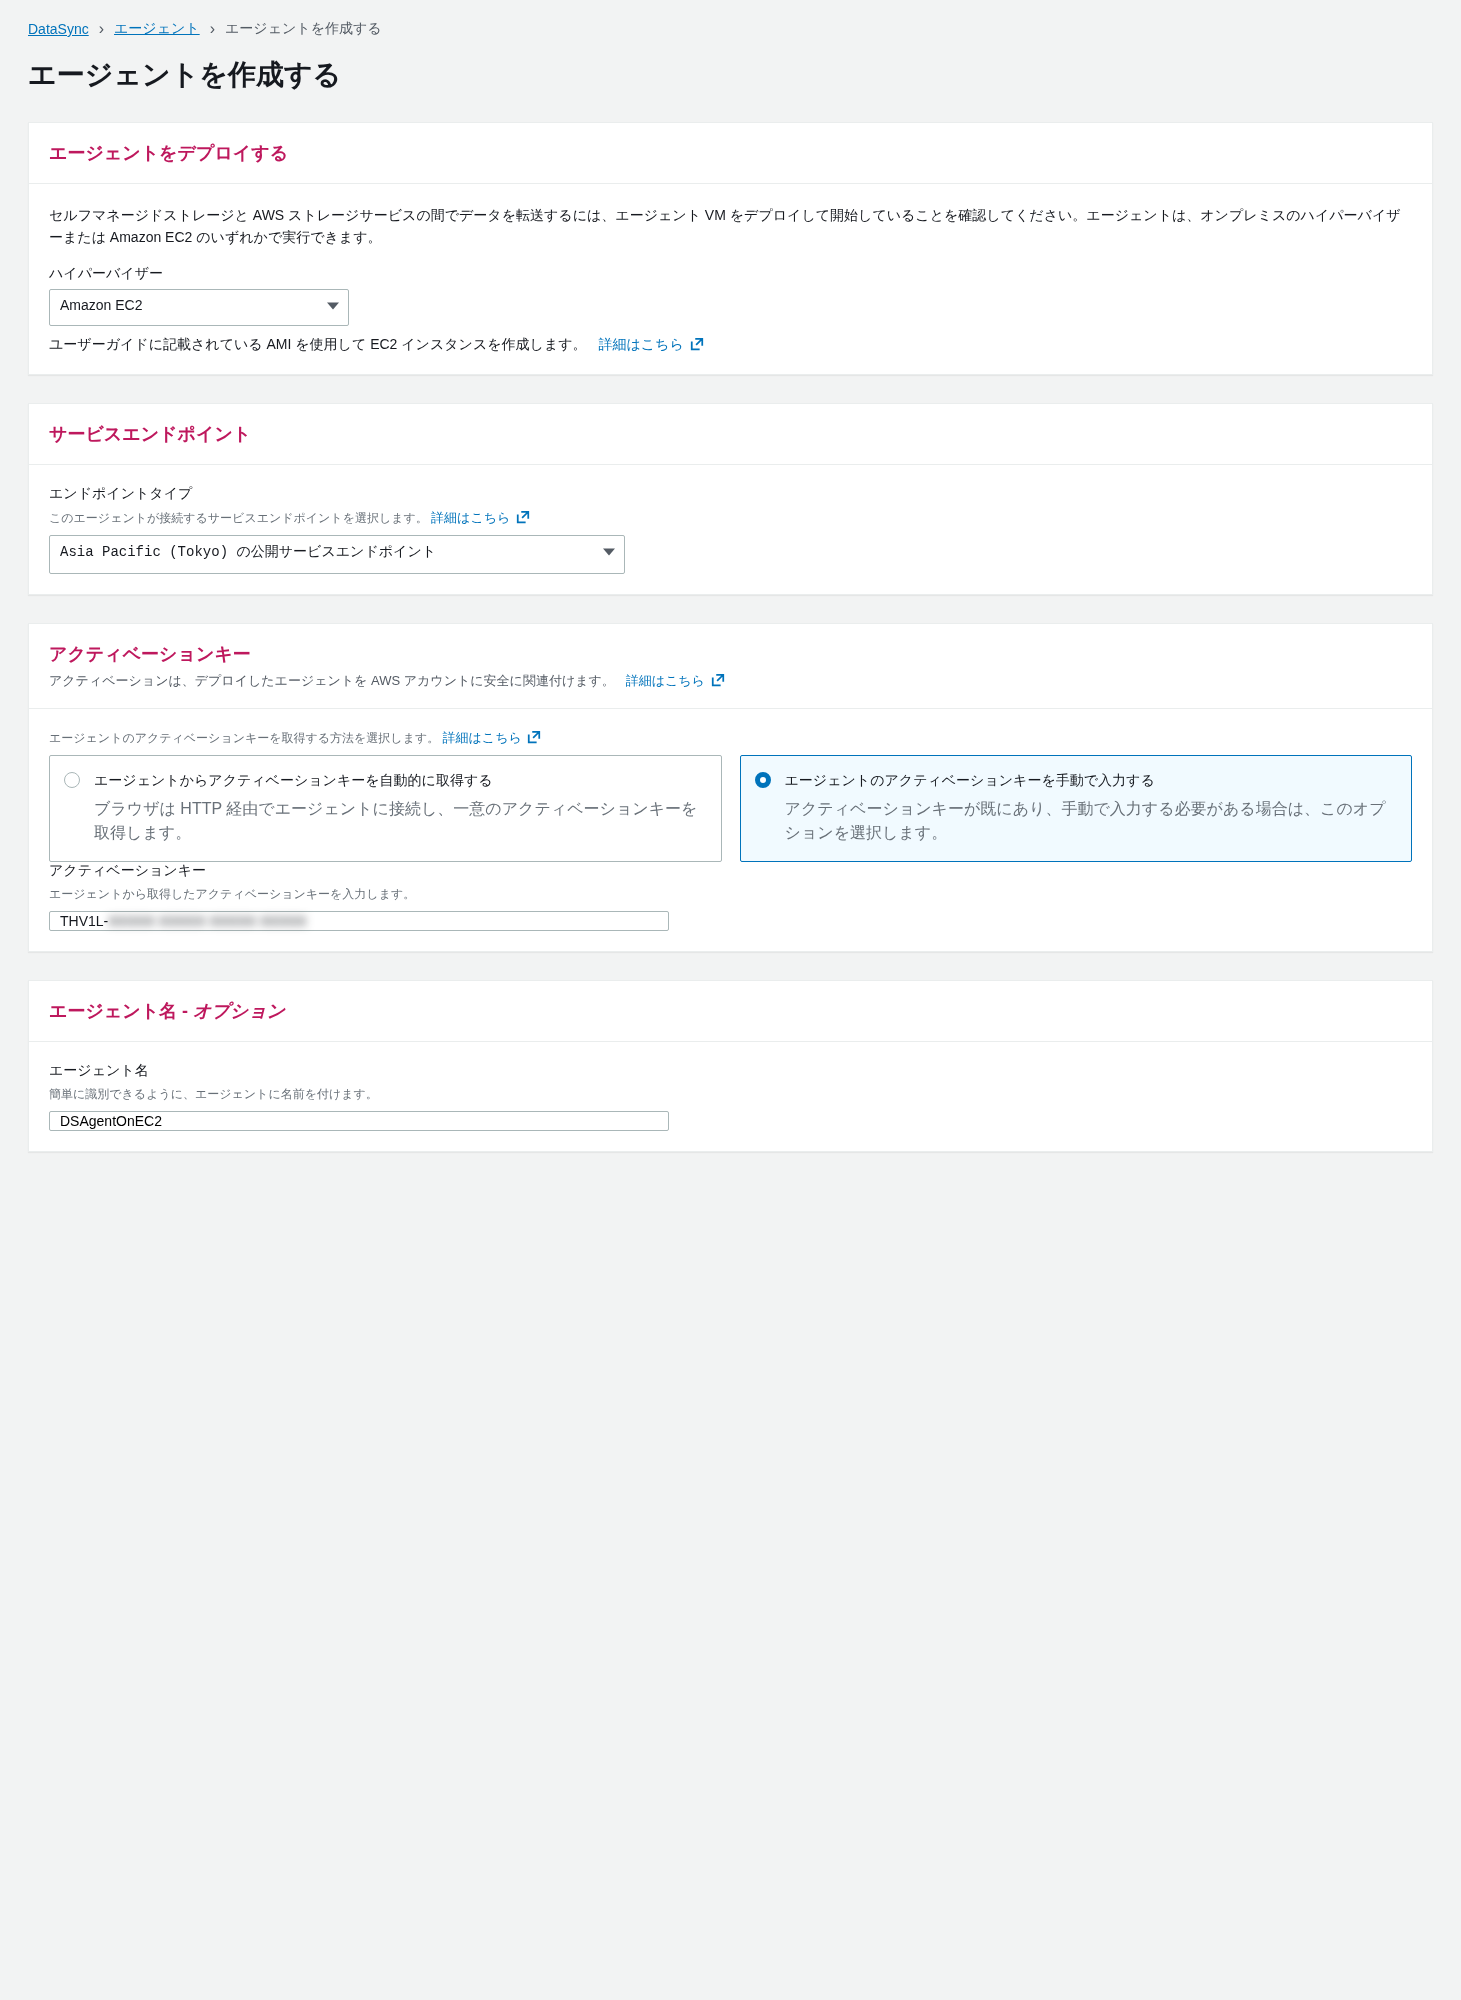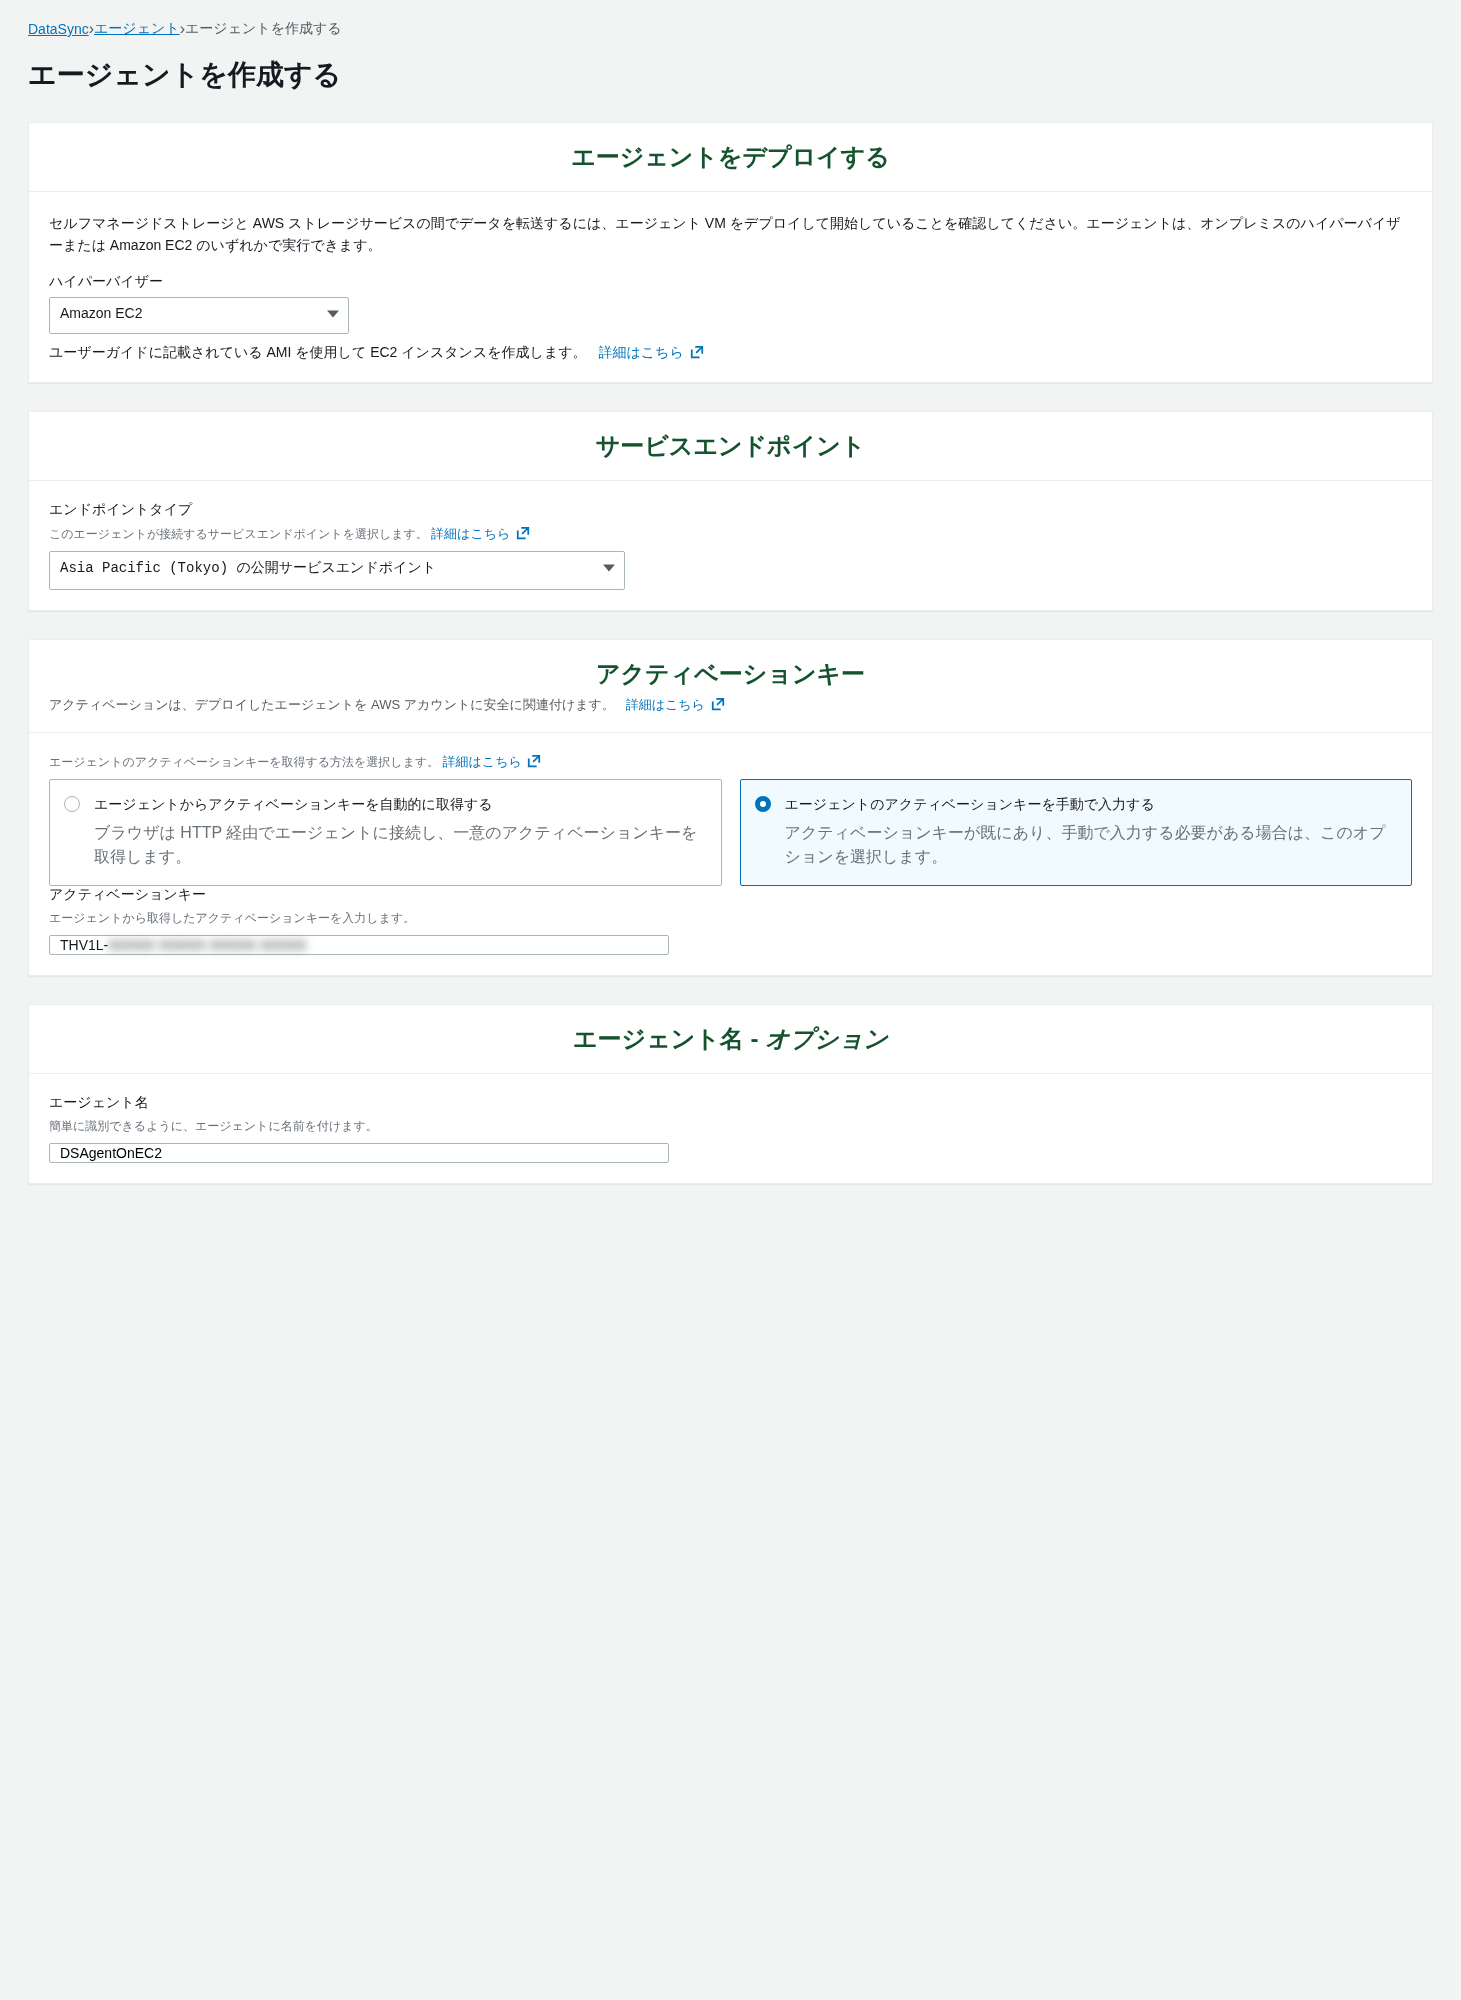--- a/index.html
+++ b/index.html
@@ -12,20 +12,21 @@
       background: #f2f3f3;
       color: #16191f;
       font-size: 14px;
       padding: 20px 28px;
     }
     .breadcrumb {
       font-size: 14px;
       margin-bottom: 18px;
       display: flex;
       align-items: center;
+      gap: 10px;
     }
     .breadcrumb a {
       color: #0073bb;
       text-decoration: underline;
     }
     .breadcrumb .sep {
       color: #545b64;
       font-size: 16px;
     }
     .breadcrumb .current {
@@ -41,24 +42,23 @@
       background: #fff;
       border: 1px solid #eaeded;
       box-shadow: 0 1px 1px rgba(0,0,0,0.05);
       margin-bottom: 28px;
     }
     .panel-header {
       padding: 18px 20px;
       border-bottom: 1px solid #eaeded;
     }
     .panel-header h2 {
-      font-size: 24px;
+      font-size: 18px;
       font-weight: 700;
-      color: #14532d;
-      text-align: center;
+      color: #be185d;
     }
     .panel-header .sub {
       font-size: 13px;
       color: #545b64;
       margin-top: 6px;
     }
     .panel-header .sub a, .link {
       color: #0073bb;
       text-decoration: none;
     }

